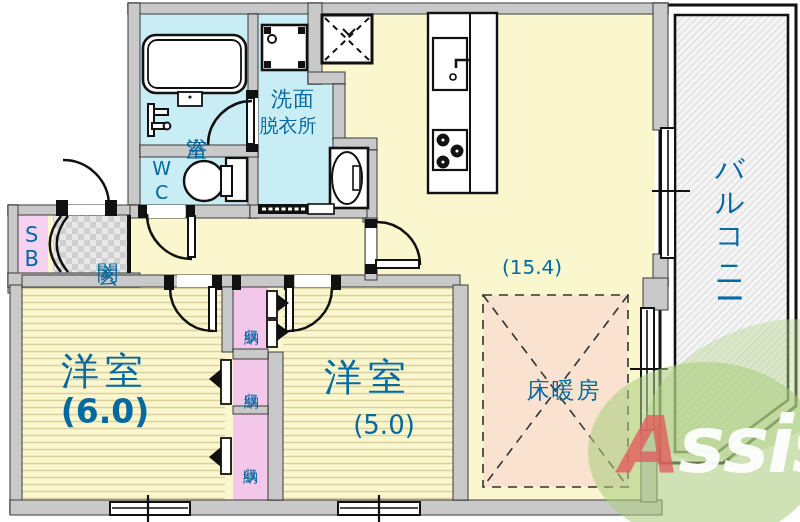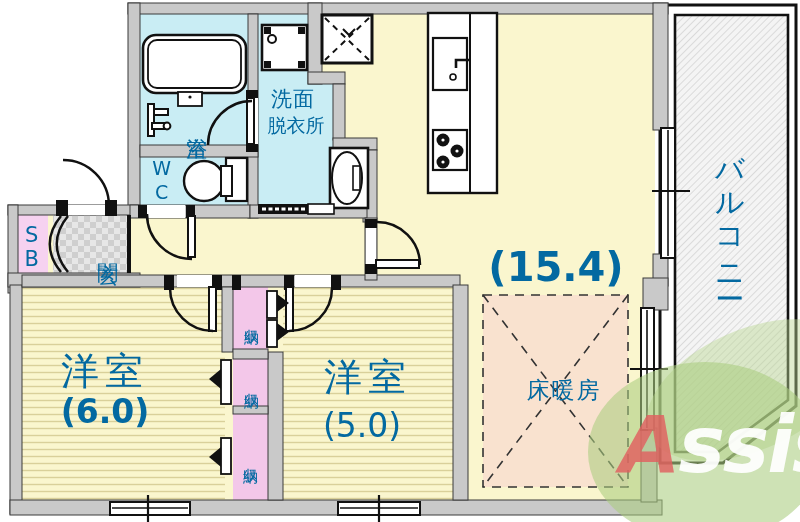--- a/index.html
+++ b/index.html
@@ -5,33 +5,33 @@
   html,body{margin:0;padding:0;background:#ffffff;}
   #stage{position:relative;width:800px;height:522px;background:#ffffff;overflow:hidden;
          font-family:"DejaVu Sans","Liberation Sans",sans-serif;}
   #plan-svg{position:absolute;left:0;top:0;}
   .lbl{position:absolute;color:#0369a1;white-space:nowrap;transform:translate(-50%,-50%);
        line-height:1.12;z-index:5;}
   .vtext{writing-mode:vertical-rl;text-orientation:upright;}
   .lbl-bath{left:196px;top:121px;font-size:21px;}
   .lbl-wc{left:161px;top:181px;font-size:19px;letter-spacing:2px;}
   .lbl-wash1{left:293px;top:100px;font-size:21px;letter-spacing:1px;}
-  .lbl-wash2{left:296px;top:126px;font-size:19px;}
+  .lbl-wash2{left:288px;top:126px;font-size:19px;}
   .lbl-genkan{left:107px;top:247px;font-size:21px;}
   .lbl-sb{left:31px;top:247px;font-size:21px;}
   .lbl-room1{left:105px;top:371px;font-size:38px;letter-spacing:6px;}
   .lbl-room1size{left:105px;top:412px;font-size:33px;font-weight:bold;}
   .lbl-room2{left:368px;top:377px;font-size:38px;letter-spacing:6px;}
-  .lbl-room2size{left:362px;top:426px;font-size:33px;}
+  .lbl-room2size{left:384px;top:426px;font-size:26px;}
   .lbl-sto{font-size:15px;letter-spacing:1px;}
   .lbl-sto1{left:251px;top:318px;}
   .lbl-sto2{left:251px;top:382px;}
   .lbl-sto3{left:250px;top:457px;}
   .lbl-ldk{left:558px;top:224px;font-size:36px;letter-spacing:7px;}
-  .lbl-ldksize{left:556px;top:267px;font-size:40px;font-weight:bold;}
+  .lbl-ldksize{left:532px;top:267px;font-size:20px;}
   .lbl-heat{left:556px;top:391px;font-size:23px;letter-spacing:2px;margin-left:8px;}
   .lbl-balcony{left:730px;top:212px;font-size:29px;letter-spacing:4px;}
   #logo{position:absolute;left:0;top:0;width:800px;height:522px;z-index:8;pointer-events:none;}
   #logo-leaf{position:absolute;left:588px;top:362px;width:234px;height:180px;border-radius:50%;
              background:rgba(170,205,128,0.58);}
   #logo-leaf2{position:absolute;left:640px;top:330px;width:220px;height:120px;border-radius:50%;
               transform:rotate(-24deg);background:rgba(186,216,146,0.45);}
   #logo-text{position:absolute;left:620px;top:400px;font-size:78px;font-weight:bold;
              font-style:italic;letter-spacing:-2px;}
   #logo-text .a{color:rgba(225,95,95,0.82);}

